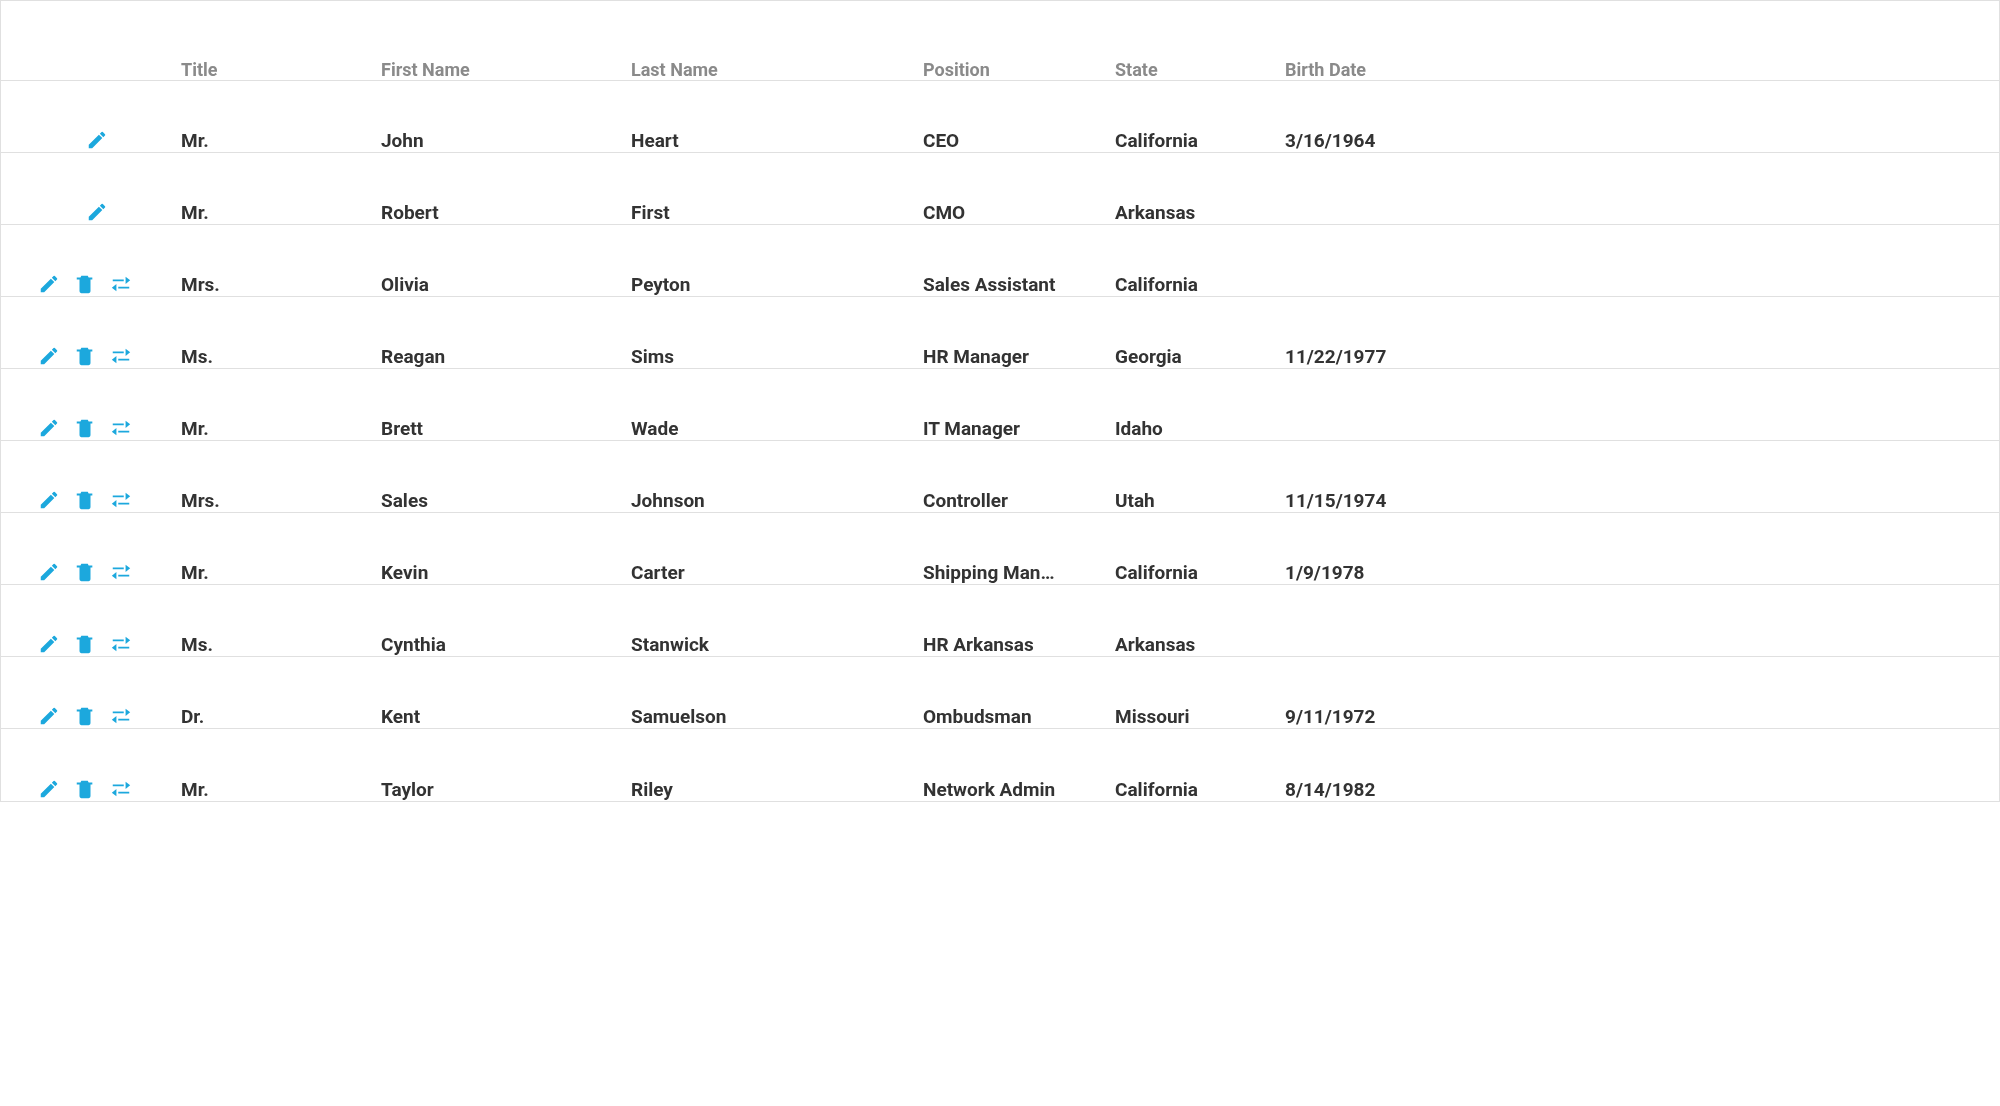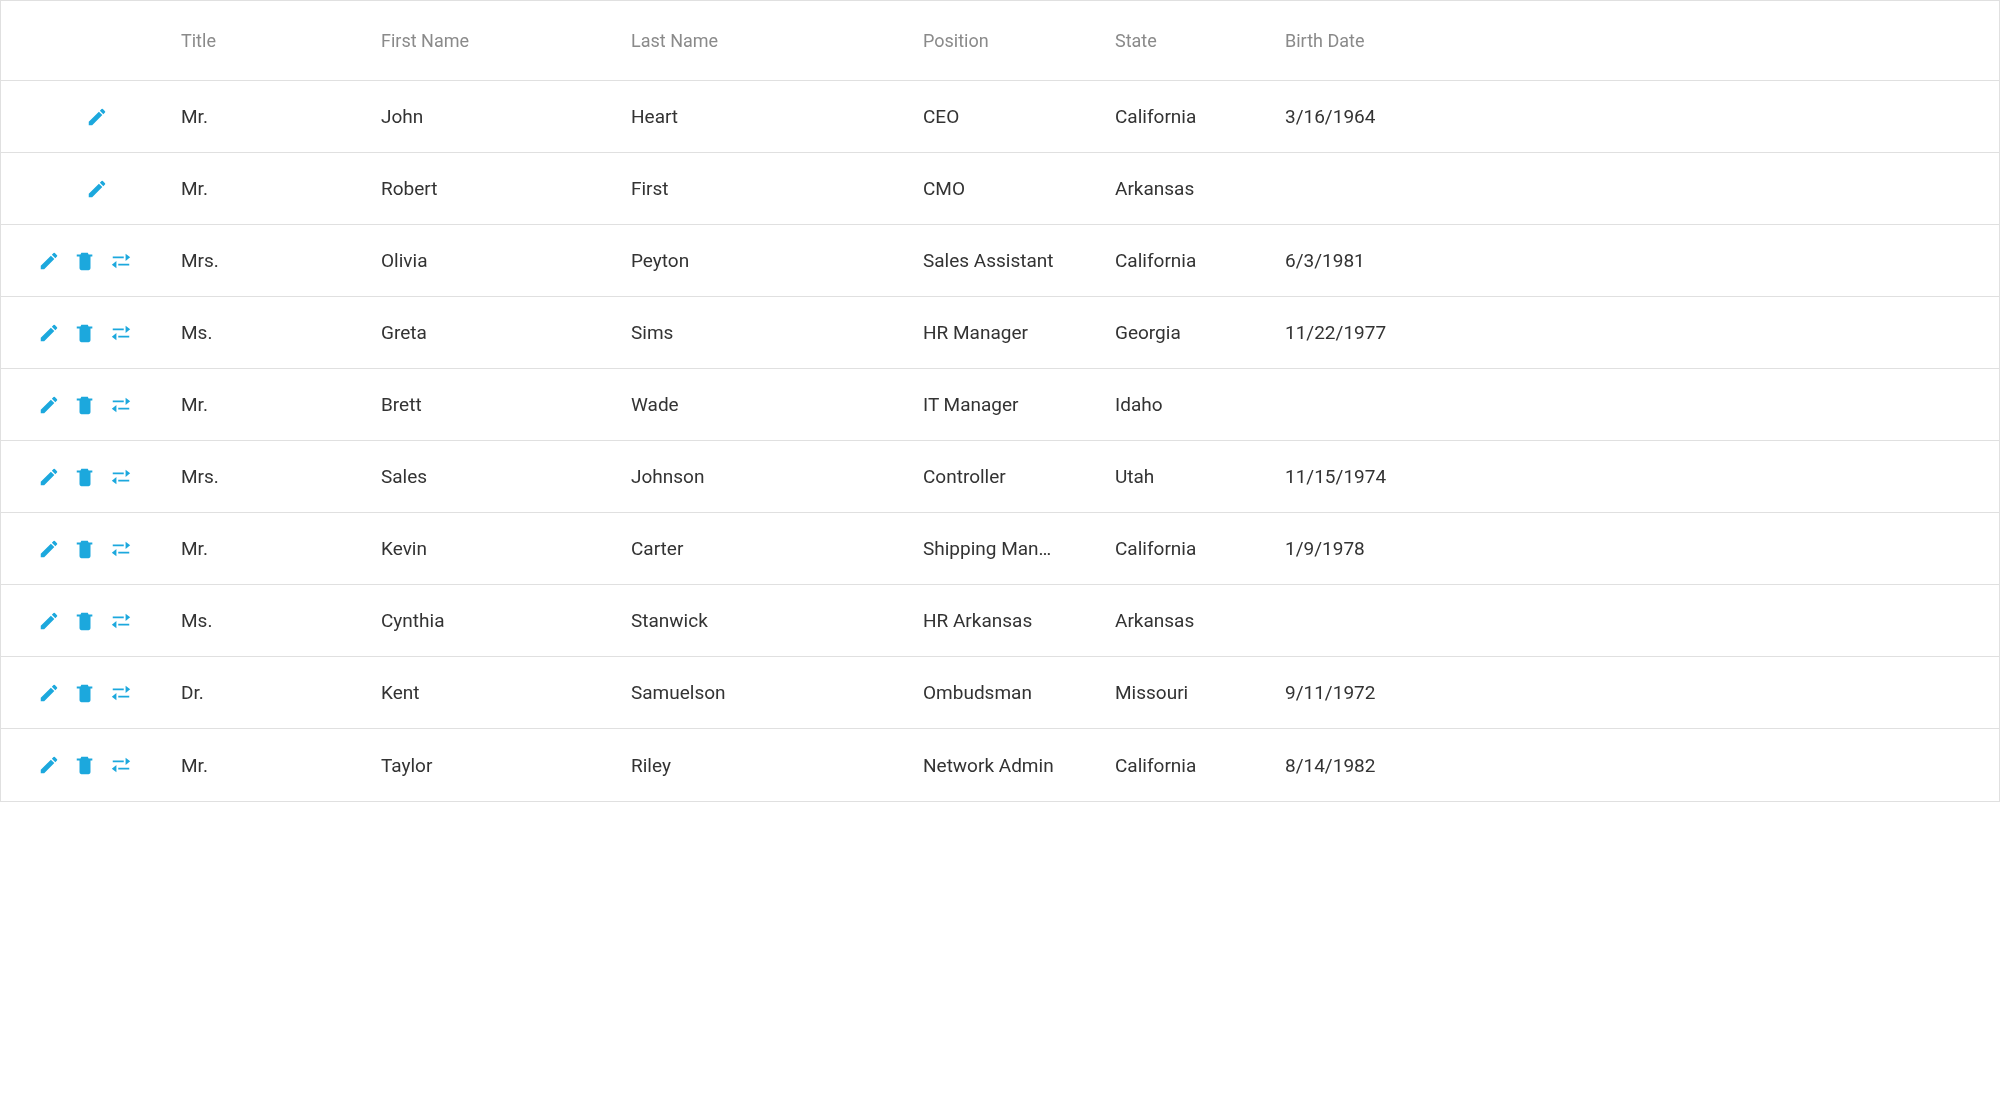--- a/index.html
+++ b/index.html
@@ -8,23 +8,24 @@
       background: #fff;
       color: #333;
       font-size: 19px;
     }
     .grid {
       border: 1px solid #e0e0e0;
       width: 100%;
     }
     .row {
       display: flex;
-      align-items: center;
+      align-items: flex-end;
       border-bottom: 1px solid #e0e0e0;
       min-height: 72px;
+      font-weight: bold;
     }
     .row:last-child { border-bottom: none; }
     .header-row {
       color: #9a9a9a;
       font-size: 18px;
       min-height: 80px;
     }
     .header-row .cell { color: #8a8a8a; }
     .cell {
       padding: 0 12px;
@@ -109,42 +110,41 @@
             <svg viewBox="0 0 24 24">
               <use href="#ic-shuffle"></use>
             </svg>
           </span>
         </div>
         <div class="cell col-title">Mrs.</div>
         <div class="cell col-first">Olivia</div>
         <div class="cell col-last">Peyton</div>
         <div class="cell col-position">Sales Assistant</div>
         <div class="cell col-state">California</div>
-        <div class="cell col-birth">6/3/1981</div>
       </div>
       <div class="row">
         <div class="cell col-actions">
           <span class="icon-btn">
             <svg viewBox="0 0 24 24">
               <use href="#ic-edit"></use>
             </svg>
           </span>
           <span class="icon-btn">
             <svg viewBox="0 0 24 24">
               <use href="#ic-delete"></use>
             </svg>
           </span>
           <span class="icon-btn">
             <svg viewBox="0 0 24 24">
               <use href="#ic-shuffle"></use>
             </svg>
           </span>
         </div>
         <div class="cell col-title">Ms.</div>
-        <div class="cell col-first">Greta</div>
+        <div class="cell col-first">Reagan</div>
         <div class="cell col-last">Sims</div>
         <div class="cell col-position">HR Manager</div>
         <div class="cell col-state">Georgia</div>
         <div class="cell col-birth">11/22/1977</div>
       </div>
       <div class="row">
         <div class="cell col-actions">
           <span class="icon-btn">
             <svg viewBox="0 0 24 24">
               <use href="#ic-edit"></use>

